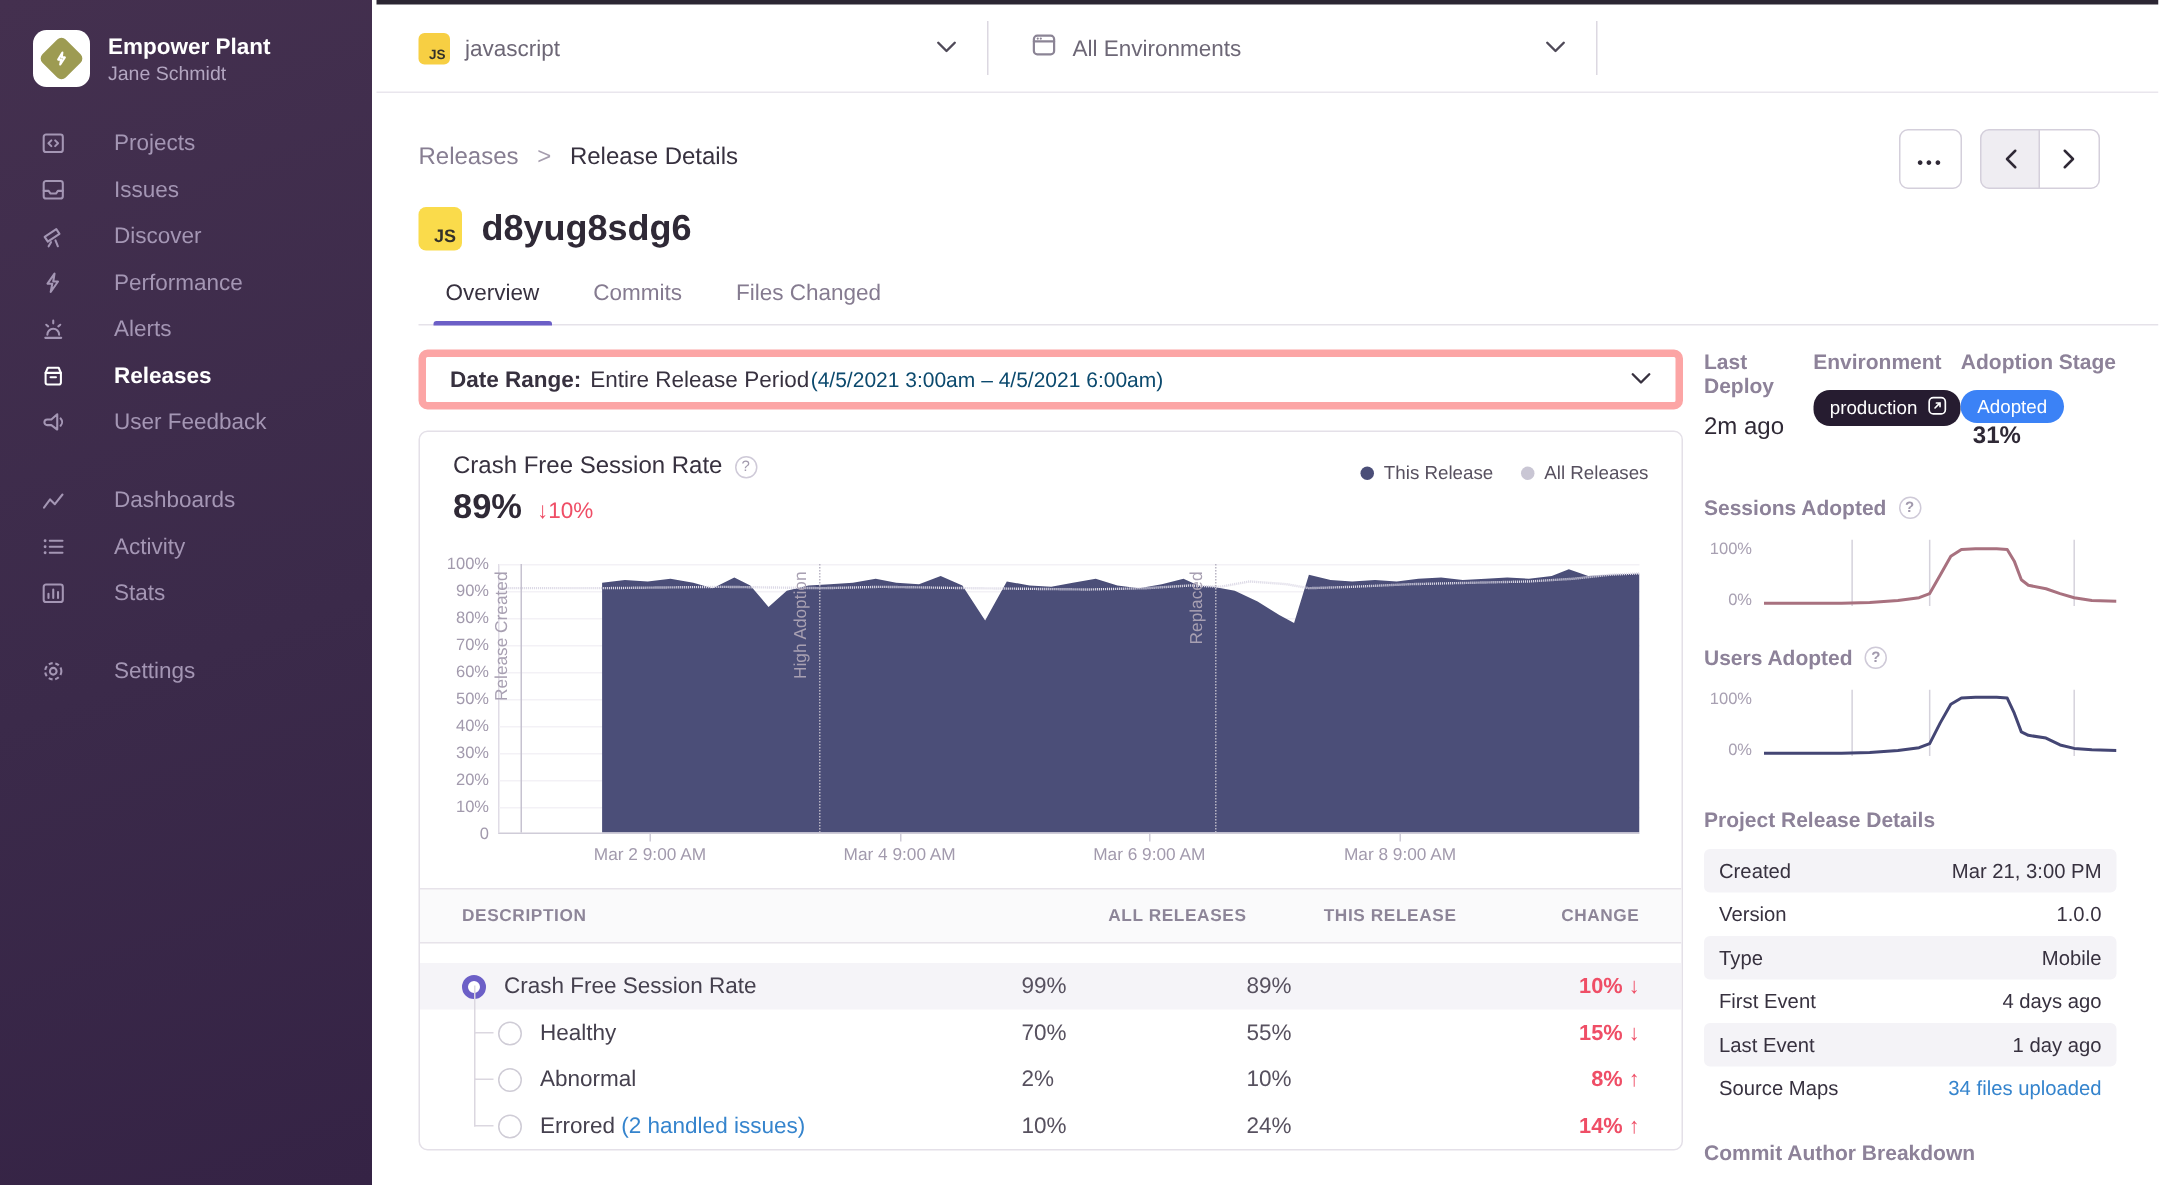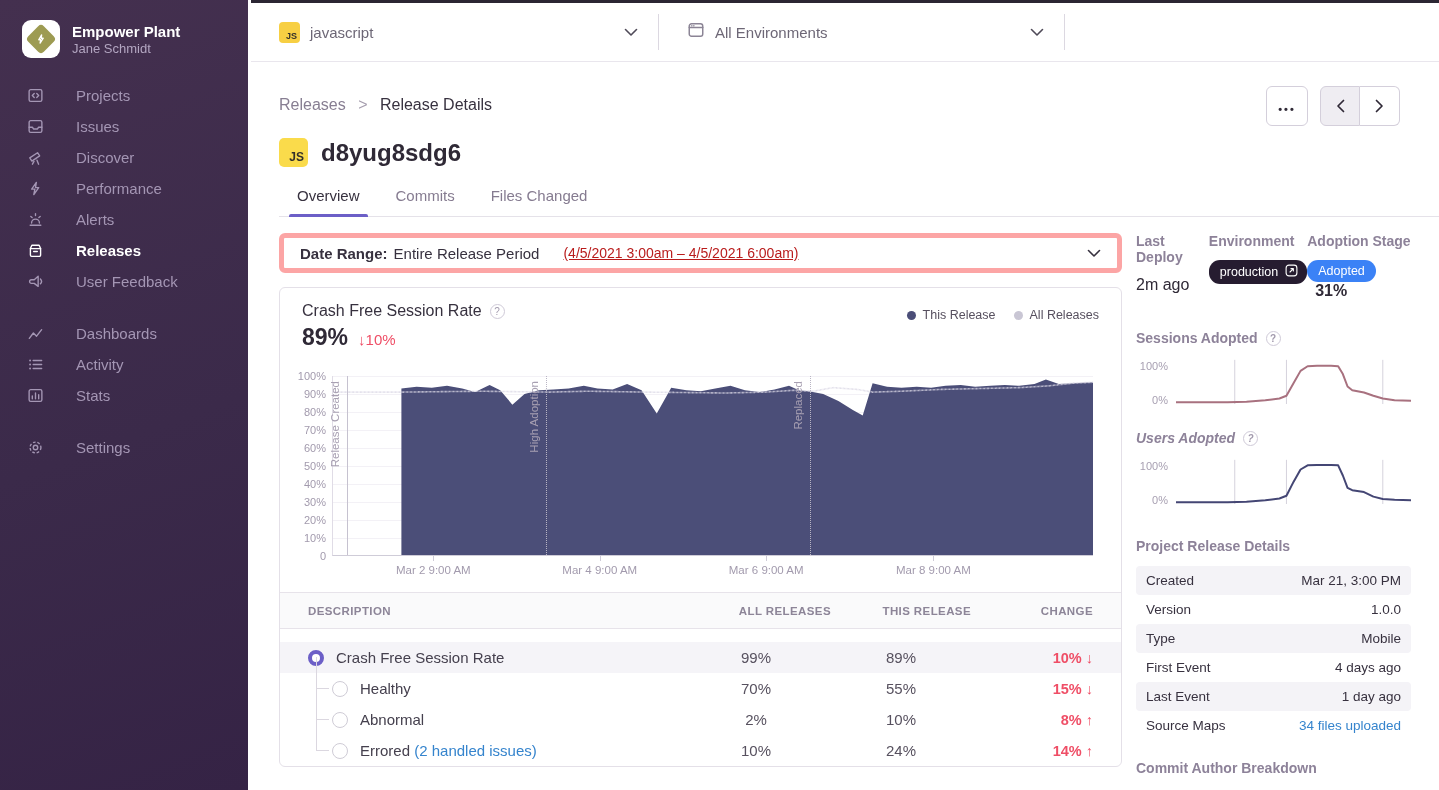--- a/index.html
+++ b/index.html
@@ -67,21 +67,21 @@
   
   .body-grid { display:flex; gap:14px; padding:16px 14px 0 28px; }
   .main-col { width:843px; flex:0 0 auto; }
   .side-col { flex:1; min-width:0; }
 
   
   .filter-select { height:40px; border:5px solid #fca5a5; border-radius:6px; display:flex;
     align-items:center; padding:0 16px; cursor:pointer; background:#fff; }
   .fs-label { font-weight:bold; font-size:15px; color:#37313f; }
   .fs-value { font-size:15px; color:#37313f; margin-left:6px; }
-  .fs-detail { font-size:14px; color:#b91c1c; margin-left:24px; flex:1;text-decoration:underline; }
+  .fs-detail { font-size:14px; color:#0c4a6e; margin-left:1px; flex:1; }
 
   
   .panel { border:1px solid #e4e0e8; border-radius:6px; margin-top:14px; background:#fff; overflow:hidden; }
   .chart-block { position:relative; padding:14px 22px 14px 8px; }
   .cb-title-row { display:flex; align-items:center; gap:8px; padding-left:14px; }
   .cb-title { font-size:16px; color:#37313f; }
   .qmark { width:15px; height:15px; border:1px solid #cfcad8; border-radius:50%; color:#a29aad;
     font-size:10px; display:flex; align-items:center; justify-content:center; cursor:pointer; }
   .cb-big-row { display:flex; align-items:baseline; gap:10px; padding-left:14px; margin-top:4px; height:30px; }
   .cb-big { font-size:23px; font-weight:bold; color:#2f2936; }
@@ -108,21 +108,21 @@
 
   
   .tbl-header { display:grid; grid-template-columns:1fr 150px 140px 122px; align-items:center;
     height:37px; background:#fafafb; border-top:1px solid #e7e3ea; border-bottom:1px solid #e7e3ea;
     padding:0 28px 0 28px; font-size:11.5px; font-weight:bold; letter-spacing:.4px; color:#8d8598; }
   .tbl-header .num { text-align:right; }
   .tbl-body { padding-top:13px; }
   .trow { display:grid; grid-template-columns:1fr 150px 140px 122px; align-items:center;
     height:31px; padding:0 28px; font-size:15px; color:#45404e; position:relative; }
   .trow.selected { background:#f5f4f8; }
-  .trow .num { text-align:center; color:#57515f; }
+  .trow .num { text-align:left; color:#57515f; }
   .trow .chg { text-align:right; color:#ef4e66; font-weight:600; font-size:14.5px; }
   .desc { display:flex; align-items:center; gap:12px; }
   .radio { width:16px; height:16px; border-radius:50%; border:1px solid #cfccd6; background:#fff;
     flex:0 0 auto; cursor:pointer; }
   .radio.checked { border:4.5px solid #6c5fc7; }
   .trow.sub .desc { padding-left:24px; }
   .trow.sub::before { content:""; position:absolute; left:36px; top:-16px; width:12px; height:31px;
     border-left:1px solid #dbd7e0; border-bottom:1px solid #dbd7e0; }
   .tlink { color:#3584cd; cursor:pointer; }
 
@@ -144,21 +144,21 @@
   .spark-plot svg { position:absolute; inset:0; width:100%; height:100%; }
 
   .details-list { margin-top:12px; margin-right:14px; }
   .drow { display:flex; justify-content:space-between; align-items:center; height:29px;
     padding:0 10px; font-size:13.5px; border-radius:4px; }
   .drow.alt { background:#f4f3f7; }
   .drow .dlabel { color:#37313f; }
   .drow .dvalue { color:#37313f; }
   .drow .dvalue.link { color:#3584cd; cursor:pointer; }
 
-  .mt30 { margin-top:30px; } .mt26 { margin-top:26px;font-style:italic; } .mt34 { margin-top:34px; } .mt20 { margin-top:20px; }
+  .mt30 { margin-top:30px; } .mt26 { margin-top:26px; } .mt34 { margin-top:34px; } .mt20 { margin-top:20px; }
 </style>
 </head>
 <body>
 
 <nav class="sidebar">
   <div class="org-row">
     <div class="org-logo">
       <div class="org-diamond">
         <svg width="12" height="12" viewBox="0 0 16 16" fill="none" stroke="#fff" stroke-width="1.8" stroke-linejoin="round">
             <path d="M8.8 2.6 5 9h2.6l-.8 4.4L11 7H8.3z"></path>

